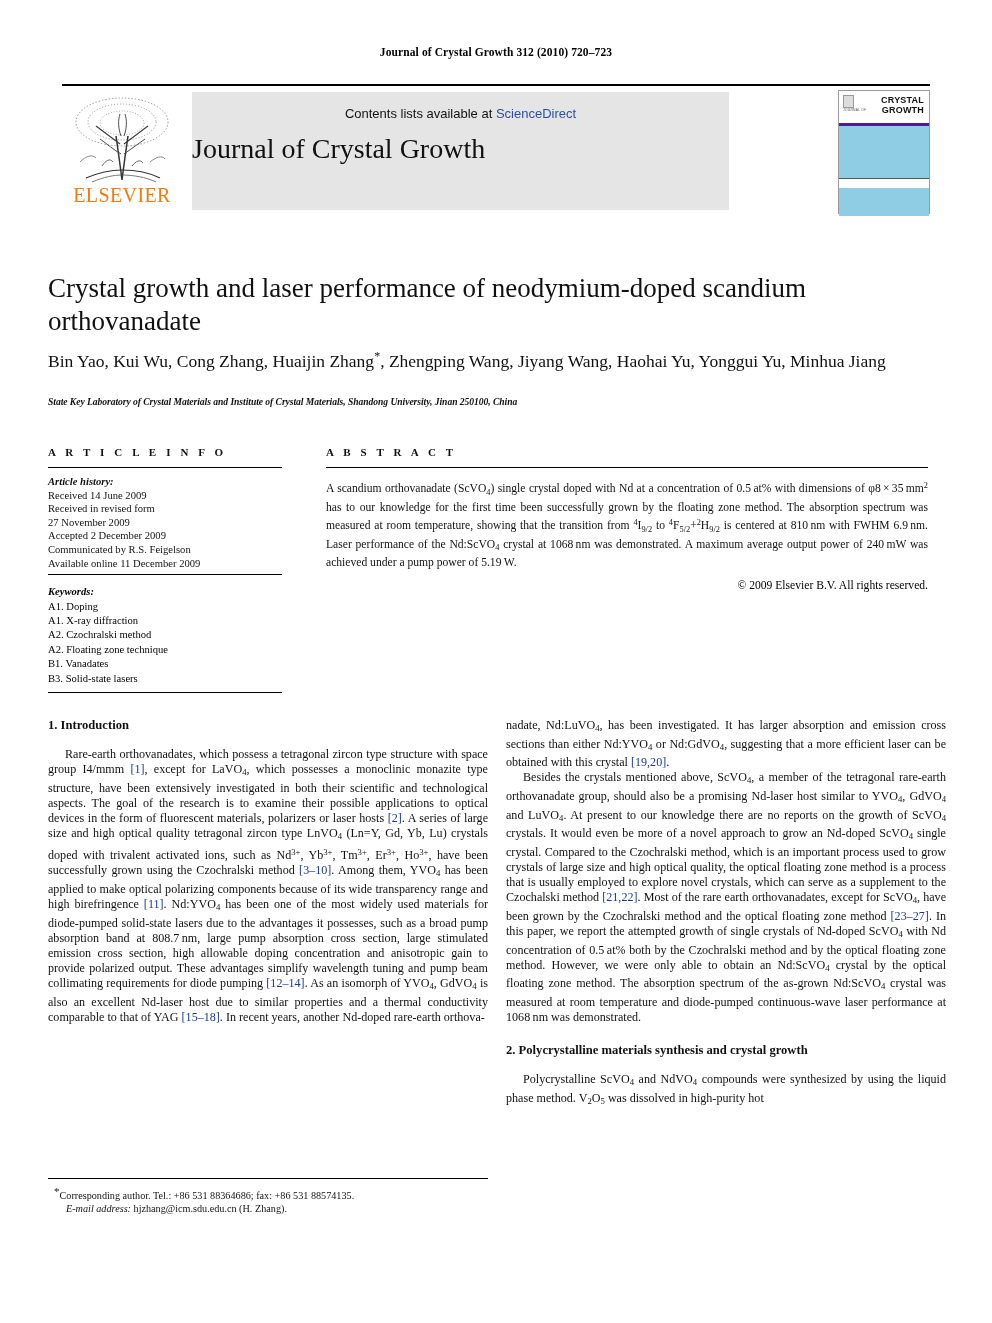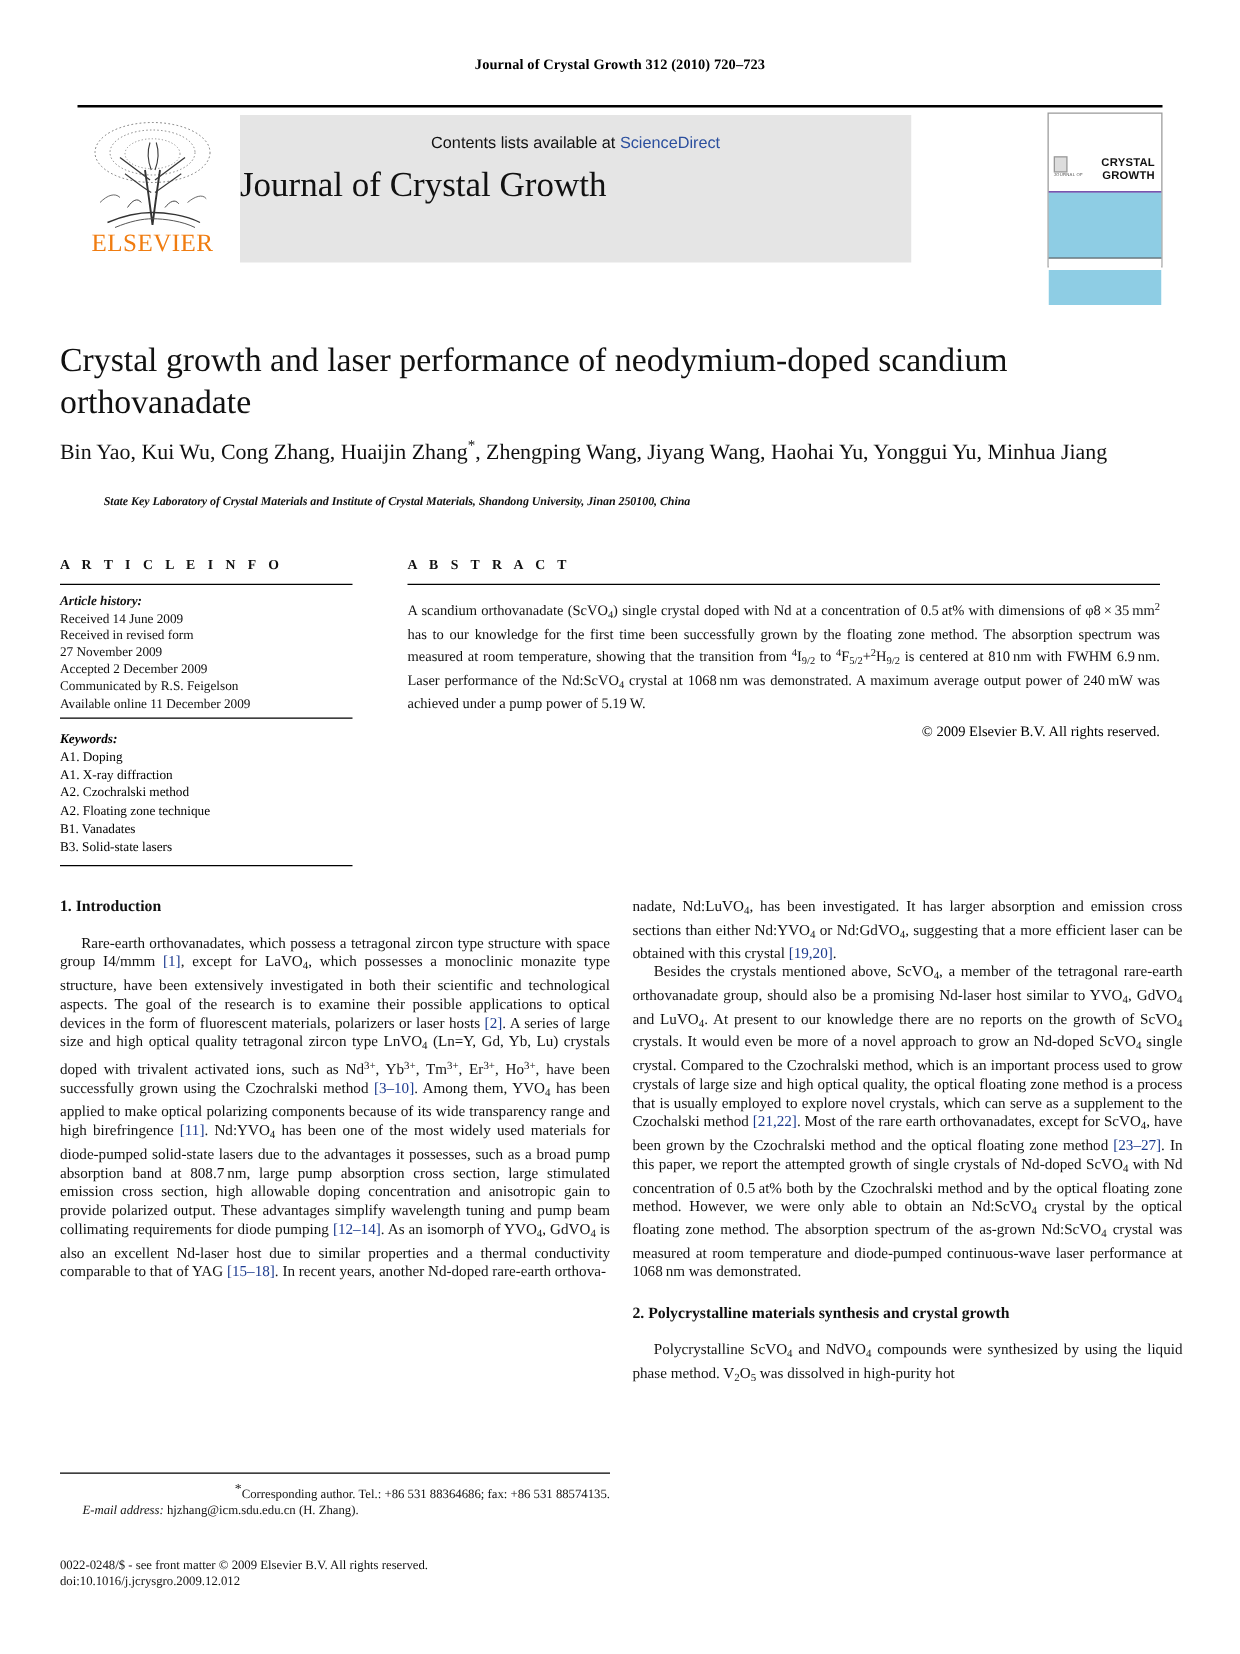--- a/index.html
+++ b/index.html
@@ -49,21 +49,21 @@
   .homepage{
     position:absolute;top:88px;left:0;width:100%;text-align:center;
     font-family:"Liberation Sans",sans-serif;font-size:12px;color:#222;
     letter-spacing:.2px;
   }
   .homepage .url{color:#2b4f9e;}
   .coverthumb{
     position:absolute;right:0;top:4px;width:92px;height:124px;
     border:1px solid #999;background:#fff;box-sizing:border-box;
   }
-  .ct-top{position:relative;height:32px;border-bottom:1px solid #4c1d95;margin-top:30px;}
+  .ct-top{position:relative;height:32px;border-bottom:3px solid #4c1d95;}
   .ct-mini{position:absolute;left:4px;top:4px;width:9px;height:11px;background:#ddd;border:1px solid #999;}
   .ct-logoline{position:absolute;left:4px;top:17px;font-size:3.4px;color:#555;font-family:"Liberation Sans",sans-serif;letter-spacing:.2px;}
   .ct-name{
     position:absolute;right:5px;top:4px;text-align:right;
     font-family:"Liberation Sans",sans-serif;font-weight:bold;
     font-size:9px;line-height:10px;color:#111;letter-spacing:.2px;
   }
   .ct-band1{height:52px;background:#8ecde4;border-bottom:1px solid #555;}
   .ct-gap{height:9px;background:#fff;}
   .ct-band2{height:28px;background:#8ecde4;}
@@ -75,21 +75,20 @@
   }
   .authors{
     position:absolute;left:48px;top:344px;width:880px;
     font-size:17.5px;line-height:25px;color:#111;
   }
   .authors sup{font-size:12px;vertical-align:super;}
   .affil{
     position:absolute;left:48px;top:396px;width:880px;
     font-size:9.6px;font-style:italic;font-weight:bold;color:#111;
     letter-spacing:-0.05px;
-    margin-left:35px;
   }
 
   
   .infocol{position:absolute;left:48px;top:446px;width:234px;}
   .abscol{position:absolute;left:326px;top:446px;width:602px;}
   .sechead{
     font-family:"Liberation Serif",serif;font-weight:bold;font-size:11px;
     letter-spacing:3.6px;margin:0 0 9px 0;color:#111;
   }
   .rule{border-top:1px solid #000;}
@@ -236,27 +235,23 @@
   </div>
 
   <div class="col right">
     <p class="body" style="text-indent:0">nadate, Nd:LuVO<sub>4</sub>, has been investigated. It has larger absorption and emission cross sections than either Nd:YVO<sub>4</sub> or Nd:GdVO<sub>4</sub>, suggesting that a more efficient laser can be obtained with this crystal <span class="ref">[19,20]</span>.</p>
     <p class="body">Besides the crystals mentioned above, ScVO<sub>4</sub>, a member of the tetragonal rare-earth orthovanadate group, should also be a promising Nd-laser host similar to YVO<sub>4</sub>, GdVO<sub>4</sub> and LuVO<sub>4</sub>. At present to our knowledge there are no reports on the growth of ScVO<sub>4</sub> crystals. It would even be more of a novel approach to grow an Nd-doped ScVO<sub>4</sub> single crystal. Compared to the Czochralski method, which is an important process used to grow crystals of large size and high optical quality, the optical floating zone method is a process that is usually employed to explore novel crystals, which can serve as a supplement to the Czochalski method <span class="ref">[21,22]</span>. Most of the rare earth orthovanadates, except for ScVO<sub>4</sub>, have been grown by the Czochralski method and the optical floating zone method <span class="ref">[23–27]</span>. In this paper, we report the attempted growth of single crystals of Nd-doped ScVO<sub>4</sub> with Nd concentration of 0.5 at% both by the Czochralski method and by the optical floating zone method. However, we were only able to obtain an Nd:ScVO<sub>4</sub> crystal by the optical floating zone method. The absorption spectrum of the as-grown Nd:ScVO<sub>4</sub> crystal was measured at room temperature and diode-pumped continuous-wave laser performance at 1068 nm was demonstrated.</p>
     <div class="h2 mt">2. Polycrystalline materials synthesis and crystal growth</div>
     <p class="body">Polycrystalline ScVO<sub>4</sub> and NdVO<sub>4</sub> compounds were synthesized by using the liquid phase method. V<sub>2</sub>O<sub>5</sub> was dissolved in high-purity hot</p>
   </div>
 
   <div class="footnote">
-    <div style="padding-left:14px;text-indent:-8px;text-align:right;">
+    <div style="padding-left:14px;text-indent:-8px;">
       <span class="ast">*</span><span>Corresponding author. Tel.: +86 531 88364686; fax: +86 531 88574135.</span>
     </div>
     <div style="padding-left:18px;">
       <span class="ital" style="font-weight:normal">E-mail address:</span>
       <span>hjzhang@icm.sdu.edu.cn (H. Zhang).</span>
     </div>
   </div>
 
-  <div class="footer">
-    <div>0022-0248/$ - see front matter © 2009 Elsevier B.V. All rights reserved.</div>
-    <div>doi:10.1016/j.jcrysgro.2009.12.012</div>
-  </div>
 
 </div>
 
 </body></html>

